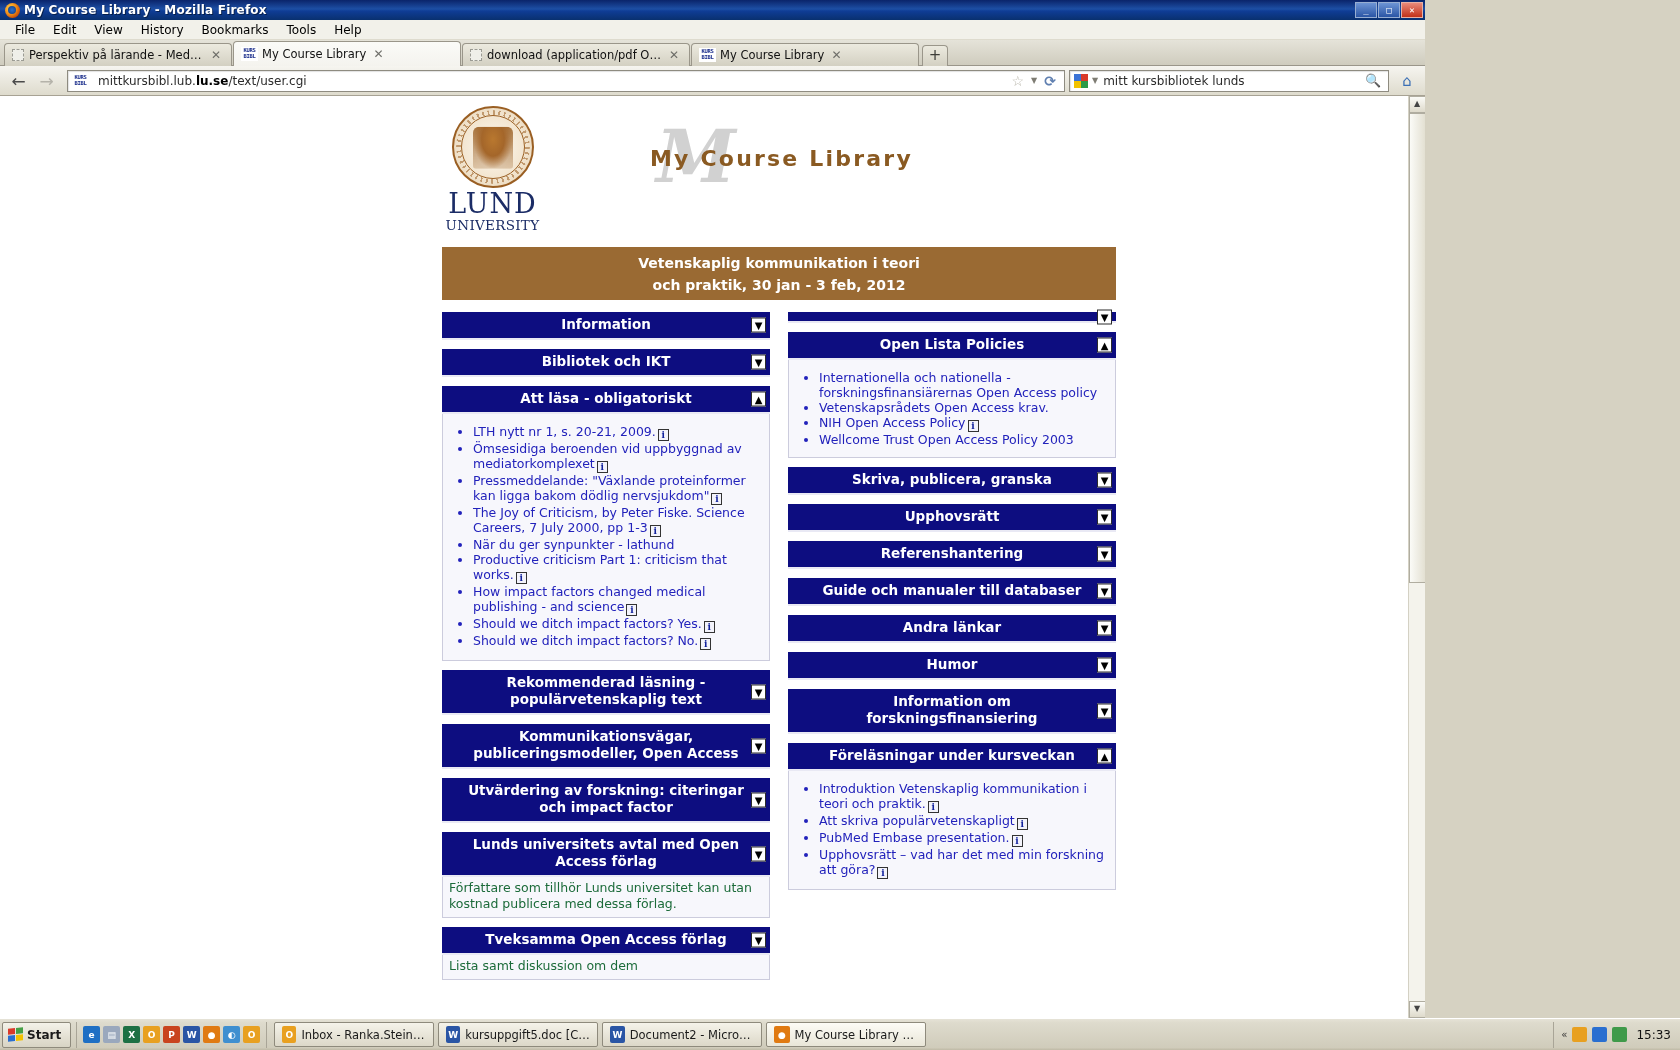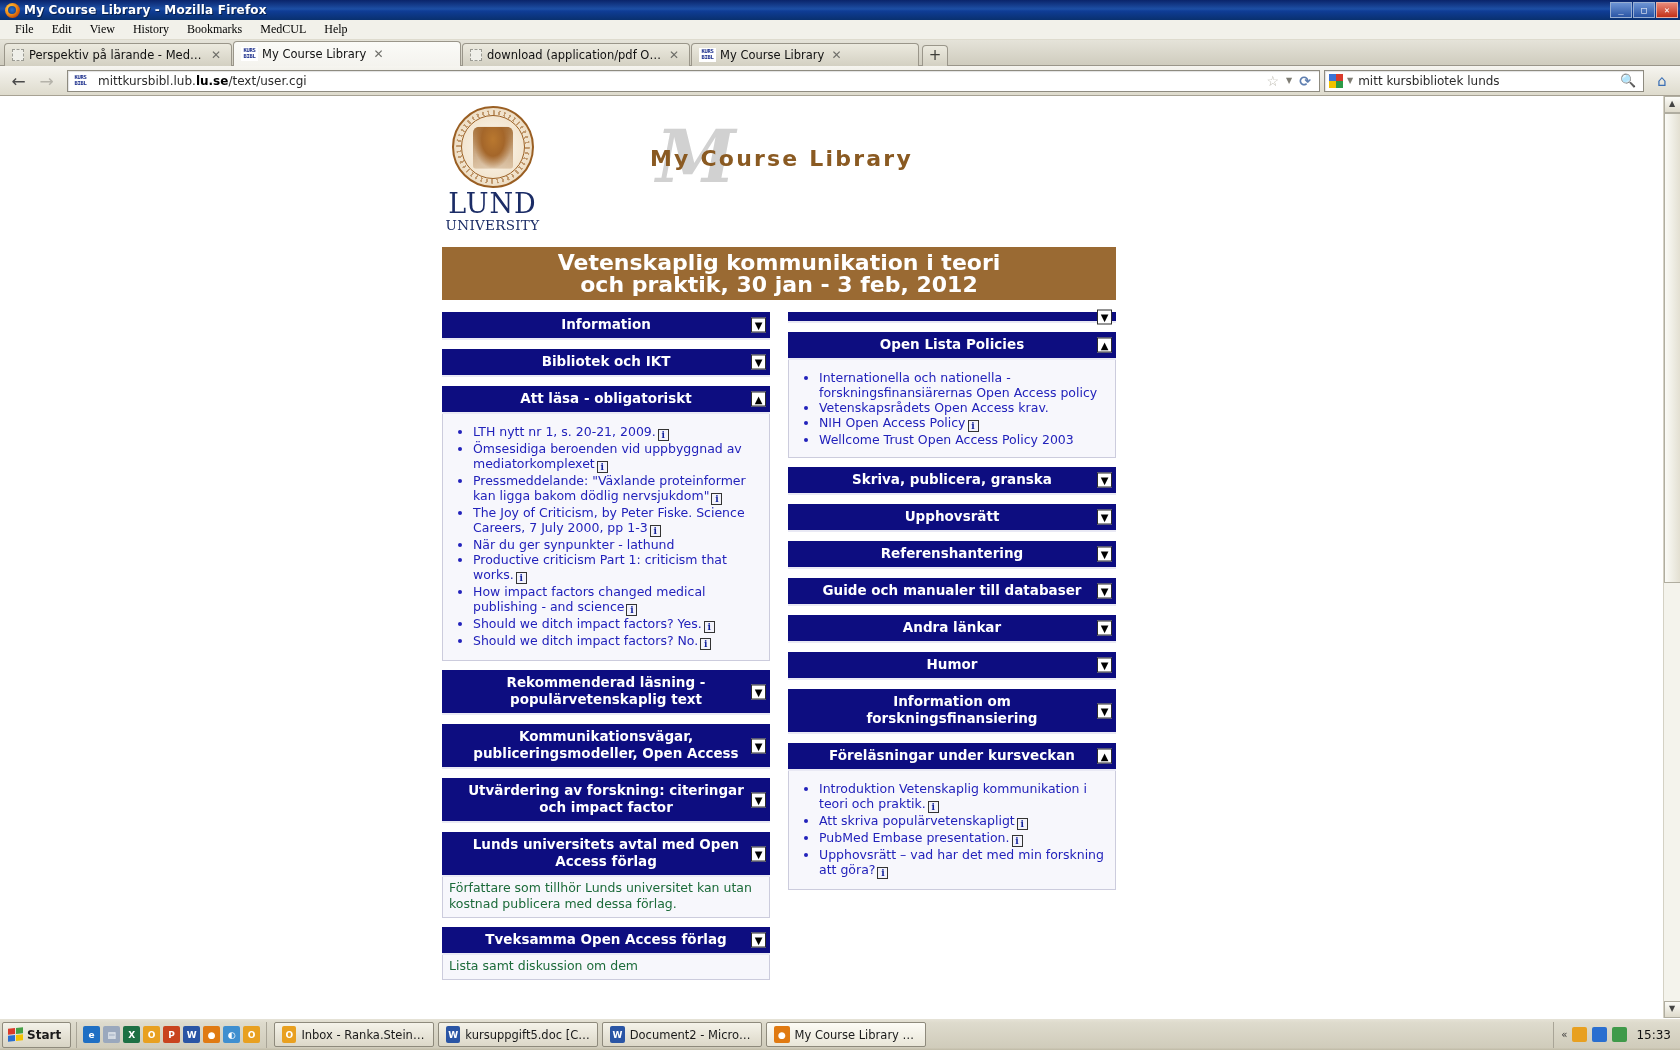--- a/index.html
+++ b/index.html
@@ -6,21 +6,21 @@
   html, body {
     margin: 0; padding: 0;
     width: 1680px; height: 1050px;
     overflow: hidden;
     font-family: "DejaVu Sans", "Liberation Sans", sans-serif;
     background: #d6d2c2;
   }
 
   
   #window {
-    position: absolute; left: 0; top: 0; width: 1680px; height: 1018px;
+    position: absolute; left: 0; top: 0; width: 1425px; height: 1018px;
     background: #f0efe8;
     display: flex; flex-direction: column;
   }
 
   
   #titlebar {
     height: 20px;
     background: linear-gradient(to bottom, #0a246a 0%, #1d4fa5 45%, #0f3d96 55%, #09306f 100%);
     display: flex; align-items: center;
     padding: 0 2px;
@@ -52,21 +52,21 @@
   }
   .winbtn.close { background: linear-gradient(to bottom, #e98a7a, #c23118); border-color:#e7b0a4; }
 
   
   #menubar {
     height: 20px; background: #f2f1ea;
     border-bottom: 1px solid #dedbce;
     display: flex; align-items: center; padding-left: 6px;
     font-size: 12px; color: #000;
   }
-  #menubar .mi { padding: 16px 9px; cursor: default; font-family: Liberation Serif, serif; }
+  #menubar .mi { padding: 16px 9px; cursor: default; }
 
   
   #tabstrip {
     height: 26px;
     background: linear-gradient(to bottom,#e5e3d9,#cfccbe);
     border-bottom: 1px solid #9a968a;
     display: flex; align-items: flex-end; padding-left: 4px;
     position: relative;
   }
   .tab {
@@ -270,21 +270,21 @@
   }
   .mcl-text {
     position: relative; z-index: 1;
     font-size: 22px; font-weight: bold; color: #8a5a22;
     letter-spacing: 2.2px;
   }
 
   .course-banner {
     margin: 14px 0 0 2px; width: 674px; height: 53px;
     background: #9a6a33;
-    color: #fff; font-weight: bold; font-size: 22px;
+    color: #fff; font-weight: bold; font-size: 14px;
     display:flex; flex-direction: column; align-items:center; justify-content:center;
     line-height: 22px; text-align:center;
   }
   .breadcrumb {
     margin: 6px 0 0 5px; width: 671px;
     font-size: 12px; color: #1b3fa0;
     border-bottom: 2px solid #000; padding-bottom: 5px;
   }
   .breadcrumb a { color:#1b3fa0; text-decoration: underline; }
   .breadcrumb .sep { color:#1b3fa0; padding:0 2px; }
@@ -381,21 +381,21 @@
     <div class="winbtn">□</div>
     <div class="winbtn close">✕</div>
   </div>
 
   <div id="menubar">
     <div class="mi">File</div>
     <div class="mi">Edit</div>
     <div class="mi">View</div>
     <div class="mi">History</div>
     <div class="mi">Bookmarks</div>
-    <div class="mi">MedCUL</div>
+    <div class="mi">Tools</div>
     <div class="mi">Help</div>
   </div>
 
   <div id="tabstrip">
     <div class="tab" style="width:228px">
       <span class="favicon-blank"></span>
       <span class="tabtxt">Perspektiv på lärande - MedCUL januari 2...</span>
       <span class="tabclose">✕</span>
     </div>
     <div class="tab active" style="width:228px">

